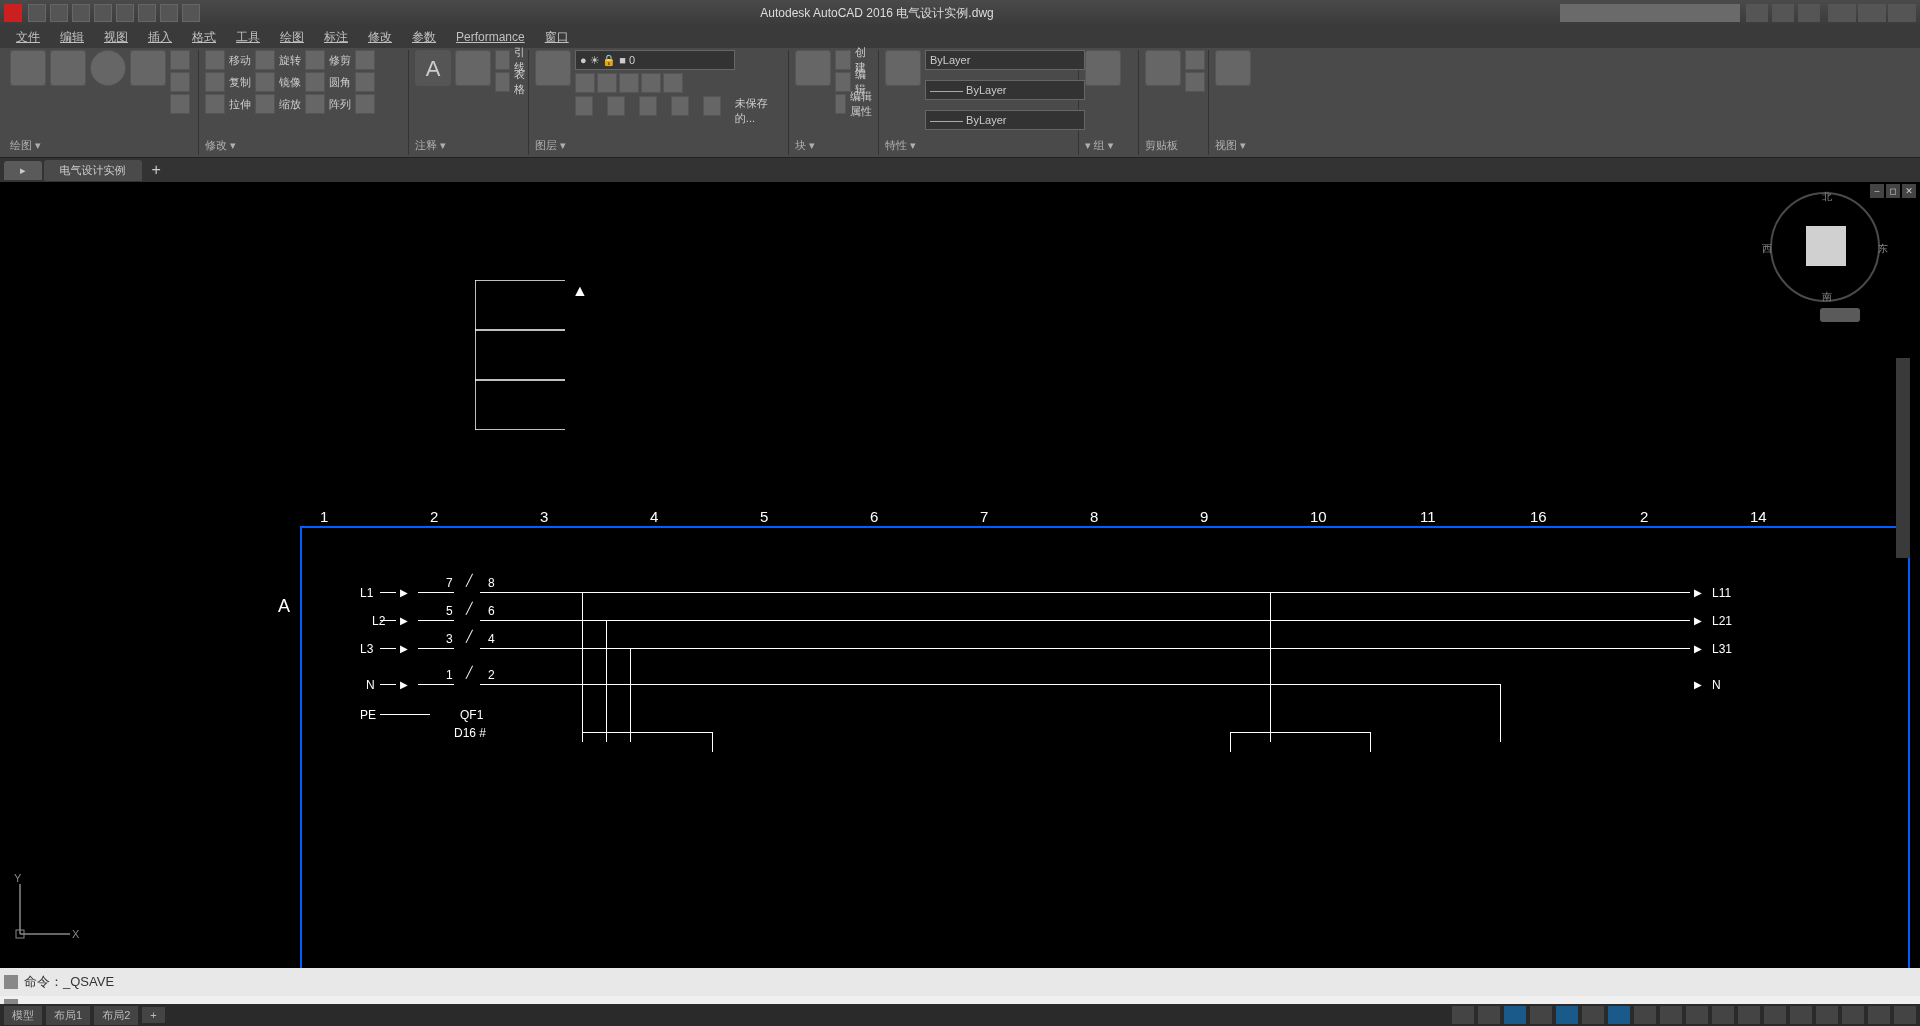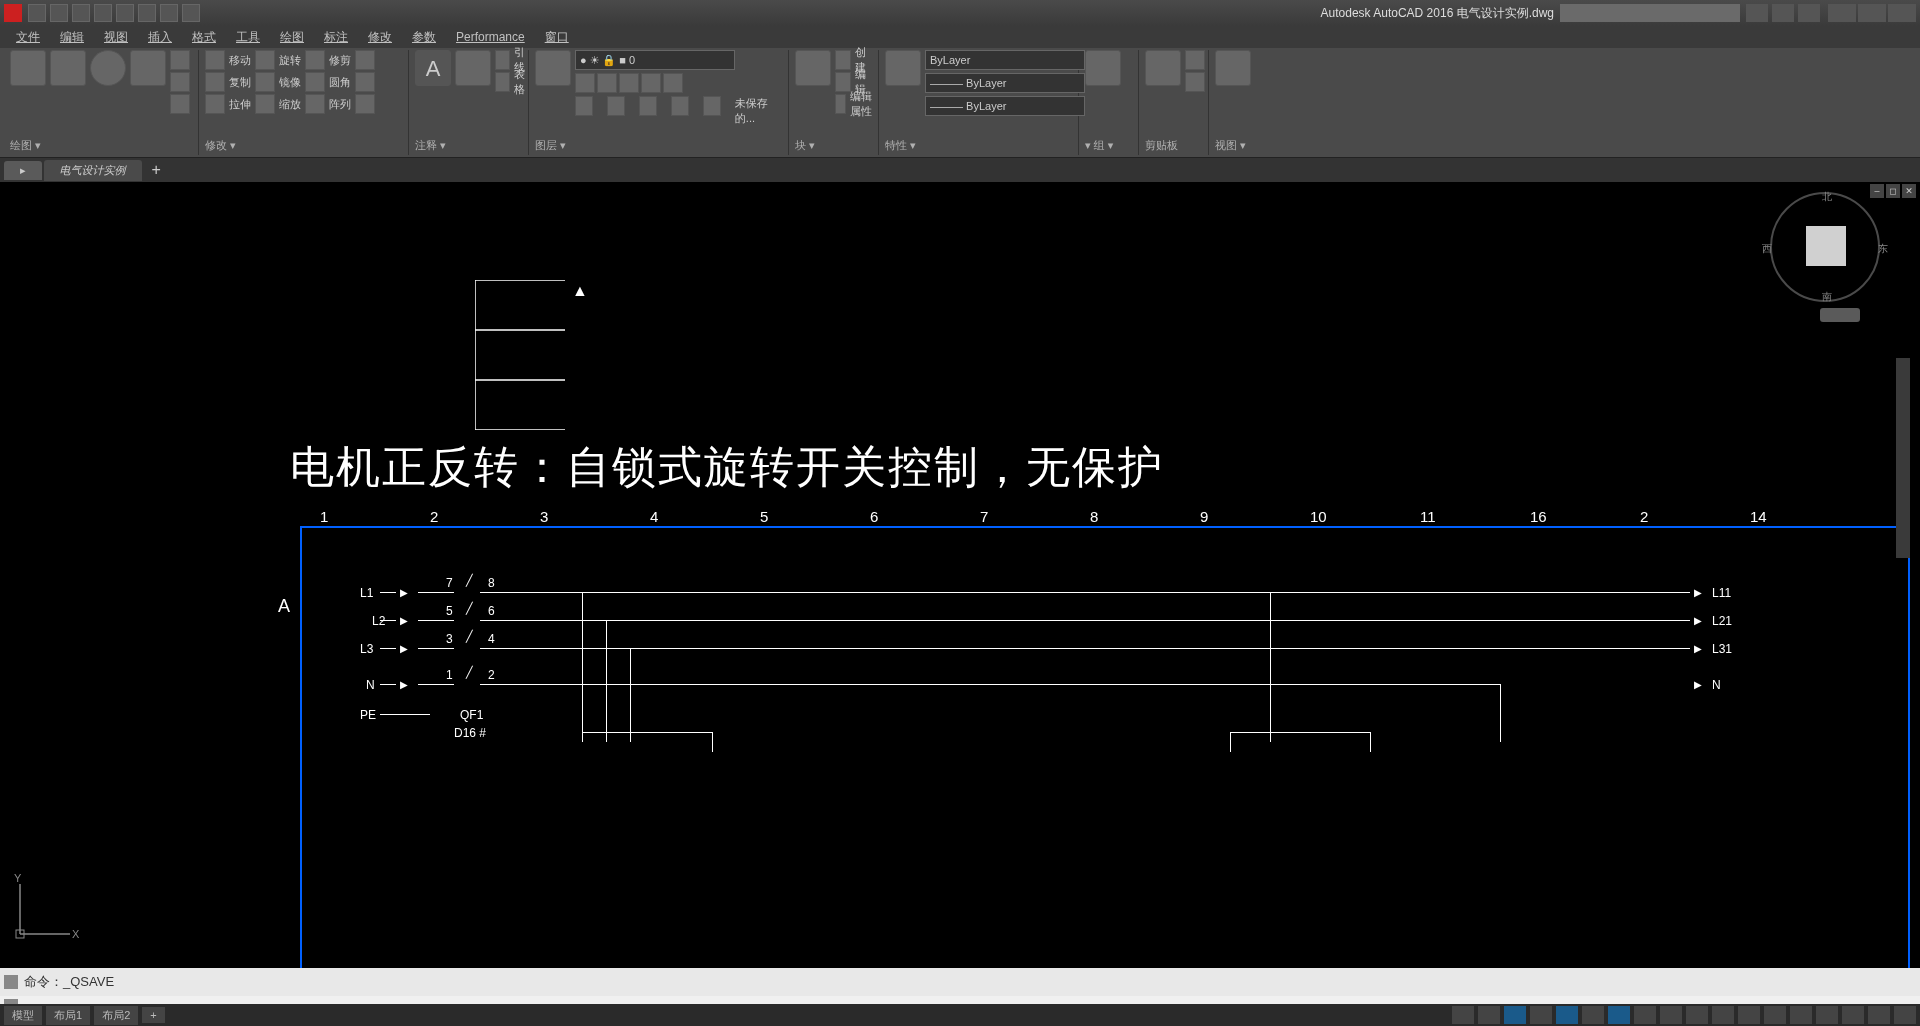--- a/index.html
+++ b/index.html
@@ -3,21 +3,21 @@
 <meta charset="utf-8">
 <style>
 * { margin: 0; padding: 0; box-sizing: border-box; font-family: "Microsoft YaHei", sans-serif; }
 body { background: #1a1a1a; width: 1920px; height: 1026px; overflow: hidden; position: relative; }
 
 
 .title-bar { height: 26px; background: linear-gradient(#4a4a4a,#3a3a3a); display: flex; align-items: center; padding: 0 4px; }
 .app-icon { width: 18px; height: 18px; background: #cc2020; margin-right: 6px; }
 .qat { display: flex; gap: 4px; align-items: center; }
 .qat-btn { width: 18px; height: 18px; background: #555; border: 1px solid #666; }
-.title-text { flex: 1; text-align: right; color: #ddd; font-size: 12px; }
+.title-text { flex: 1; text-align: center; color: #ddd; font-size: 12px; }
 .title-search { width: 180px; height: 18px; background: #6a6a6a; margin: 0 6px; }
 .title-right { display: flex; gap: 4px; }
 .tr-btn { width: 22px; height: 18px; background: #555; }
 .win-btns { display: flex; gap: 2px; margin-left: 8px; }
 .win-btn { width: 28px; height: 18px; background: #555; }
 
 
 .menu-bar { height: 22px; background: #3a3a3a; display: flex; align-items: center; gap: 8px; padding: 0 10px; }
 .menu-item { color: #c0c0c0; font-size: 12px; padding: 2px 6px; text-decoration: underline; }
 
@@ -28,21 +28,21 @@
 .panel-col { display: flex; flex-direction: column; gap: 2px; }
 .panel-label { color: #b0b0b0; font-size: 11px; text-align: left; padding-top: 2px; }
 .rb-icon { width: 20px; height: 20px; background: #666; border: 1px solid #555; }
 .rb-icon-big { width: 36px; height: 36px; background: #666; border: 1px solid #555; border-radius: 3px; }
 .rb-item { display: flex; align-items: center; gap: 4px; color: #ccc; font-size: 11px; height: 20px; }
 .layer-combo { width: 160px; height: 20px; background: #333; border: 1px solid #666; color: #ccc; font-size: 11px; padding: 0 4px; display: flex; align-items: center; }
 
 
 .doc-tabs { height: 24px; background: #333; display: flex; align-items: center; padding: 0 4px; gap: 2px; }
 .doc-tab { background: #5a5a5a; color: #ccc; font-size: 11px; padding: 3px 16px; border-radius: 3px 3px 0 0; }
-.doc-tab.active { background: #4a4a4a; font-style: italic; }
+.doc-tab.active { background: #4a4a4a; }
 .doc-add { color: #ccc; font-size: 16px; padding: 0 8px; }
 
 
 .canvas { position: absolute; top: 182px; left: 0; right: 0; bottom: 58px; background: #000; overflow: hidden; }
 .dwg-win-ctrl { position: absolute; top: 2px; right: 4px; display: flex; gap: 2px; }
 .dwg-wc { width: 14px; height: 14px; background: #444; color: #ccc; font-size: 9px; text-align: center; line-height: 14px; }
 
 
 .viewcube-wrap { position: absolute; top: 10px; right: 40px; }
 .compass { width: 110px; height: 110px; border: 2px solid #4a4a4a; border-radius: 50%; position: relative; }
@@ -275,21 +275,21 @@
           </div>
       </div>
     </div>
     <div class="panel-label">块 ▾</div>
   </div>
   <div class="ribbon-panel" style="width:200px">
     <div class="panel-body">
       <div class="panel-col">
           <div class="rb-icon-big"></div>
         </div>
-      <div class="panel-col" style="gap:3px">
+      <div class="panel-col" style="gap:10px">
         <div class="layer-combo">ByLayer</div>
         <div class="layer-combo">——— ByLayer</div>
         <div class="layer-combo">——— ByLayer</div>
       </div>
     </div>
     <div class="panel-label">特性 ▾</div>
   </div>
   <div class="ribbon-panel" style="width:60px">
     <div class="panel-body">
       <div class="panel-col">
@@ -359,21 +359,20 @@
   <div class="legend-box">
     <svg width="90" height="150">
       <line x1="0" y1="0" x2="90" y2="0"></line>
       <line x1="0" y1="0" x2="0" y2="150"></line>
       <line x1="0" y1="50" x2="90" y2="50"></line>
       <line x1="0" y1="100" x2="90" y2="100"></line>
       <line x1="0" y1="150" x2="90" y2="150"></line>
     </svg>
   </div>
 
-  <div class="drawing-title">电机正反转：自锁式旋转开关控制，无保护</div>
 
   <div class="frame">
     <div class="frame-border"></div>
 
     <span class="ruler-num" style="left:20px">1</span>
     <span class="ruler-num" style="left:130px">2</span>
     <span class="ruler-num" style="left:240px">3</span>
     <span class="ruler-num" style="left:350px">4</span>
     <span class="ruler-num" style="left:460px">5</span>
     <span class="ruler-num" style="left:570px">6</span>

